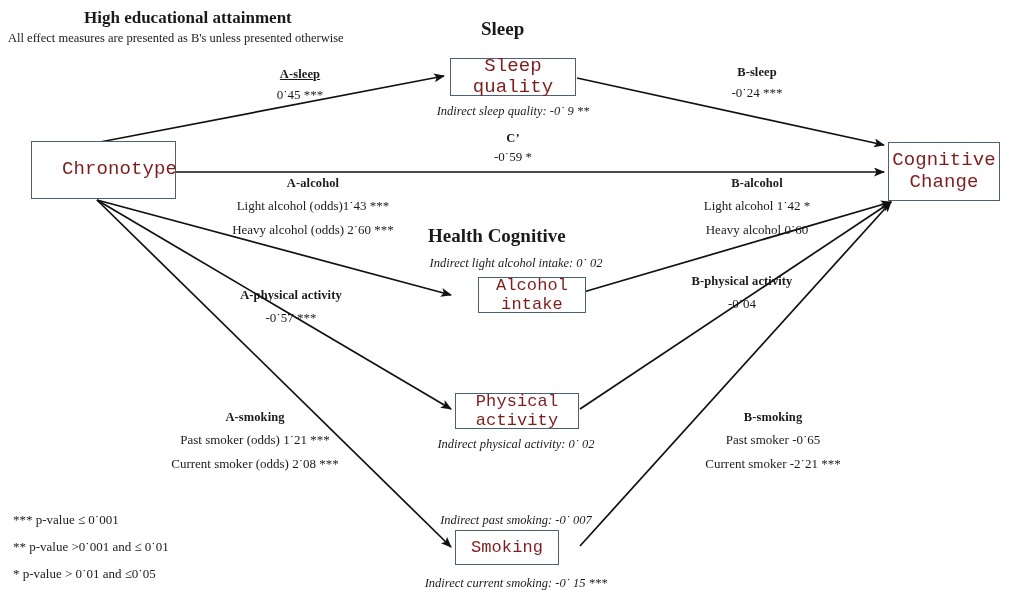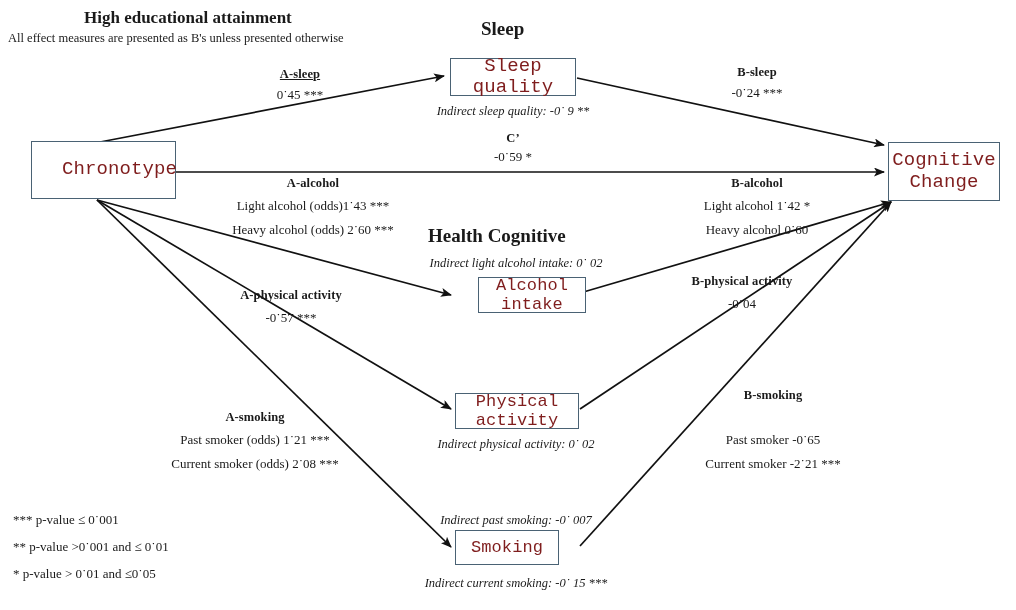--- a/index.html
+++ b/index.html
@@ -126,21 +126,21 @@
 
   <div class="lbl bold center" style="left:742px;top:274px;">B-physical activity</div>
   <div class="lbl val center" style="left:742px;top:296px;">-0˙04</div>
 
   <div class="lbl ital center" style="left:516px;top:437px;">Indirect physical activity: 0˙ 02</div>
 
   <div class="lbl bold center" style="left:255px;top:410px;">A-smoking</div>
   <div class="lbl val center" style="left:255px;top:432px;">Past smoker (odds) 1˙21 ***</div>
   <div class="lbl val center" style="left:255px;top:456px;">Current smoker (odds) 2˙08 ***</div>
 
-  <div class="lbl bold center" style="left:773px;top:388px;">B-smoking</div>
+  <div class="lbl bold center" style="left:773px;top:410px;">B-smoking</div>
   <div class="lbl val center" style="left:773px;top:432px;">Past smoker -0˙65</div>
   <div class="lbl val center" style="left:773px;top:456px;">Current smoker -2˙21 ***</div>
 
   <div class="lbl ital center" style="left:516px;top:513px;">Indirect past smoking: -0˙ 007</div>
   <div class="lbl ital center" style="left:516px;top:576px;">Indirect current smoking: -0˙ 15 ***</div>
 
   <div class="legend" style="left:13px;top:512px;">*** p-value ≤ 0˙001</div>
   <div class="legend" style="left:13px;top:539px;">** p-value &gt;0˙001 and ≤ 0˙01</div>
   <div class="legend" style="left:13px;top:566px;">* p-value &gt; 0˙01 and  ≤0˙05</div>
 

